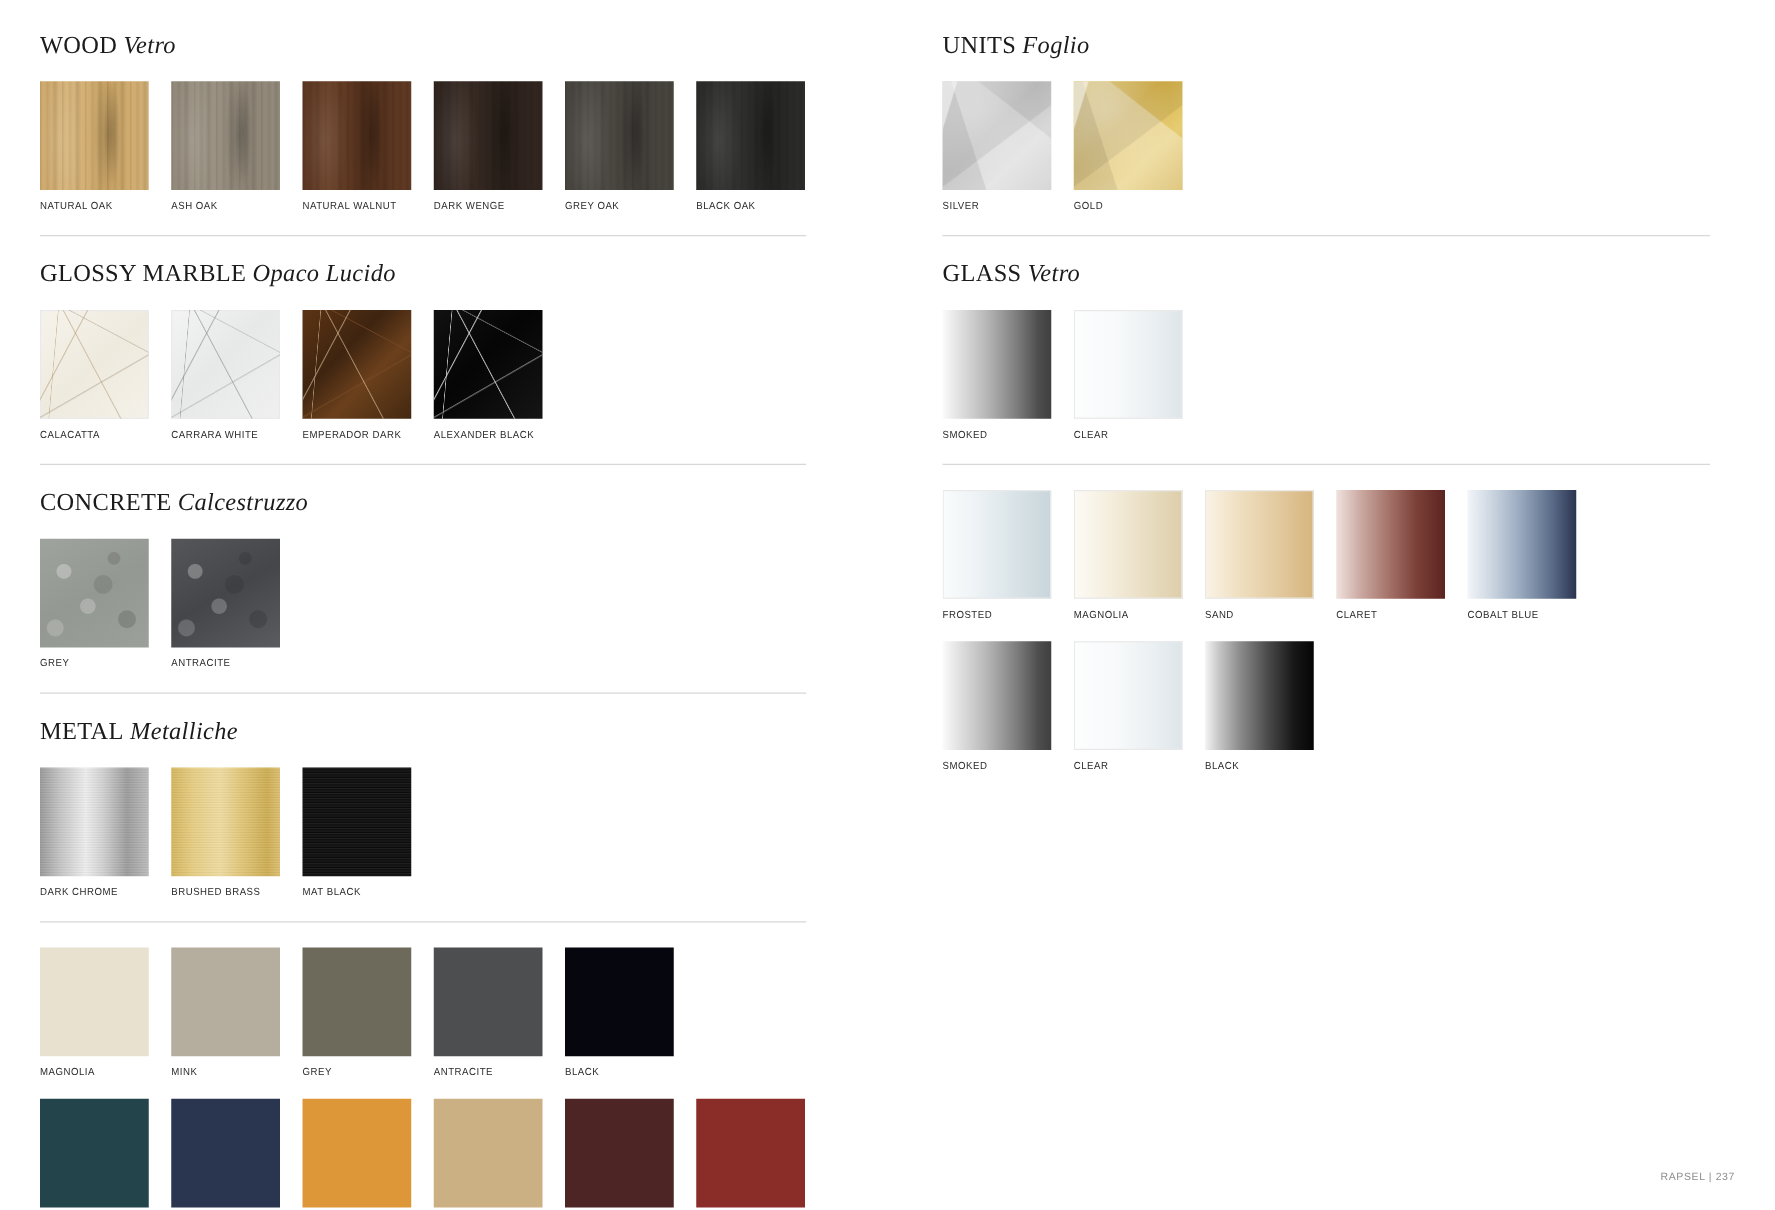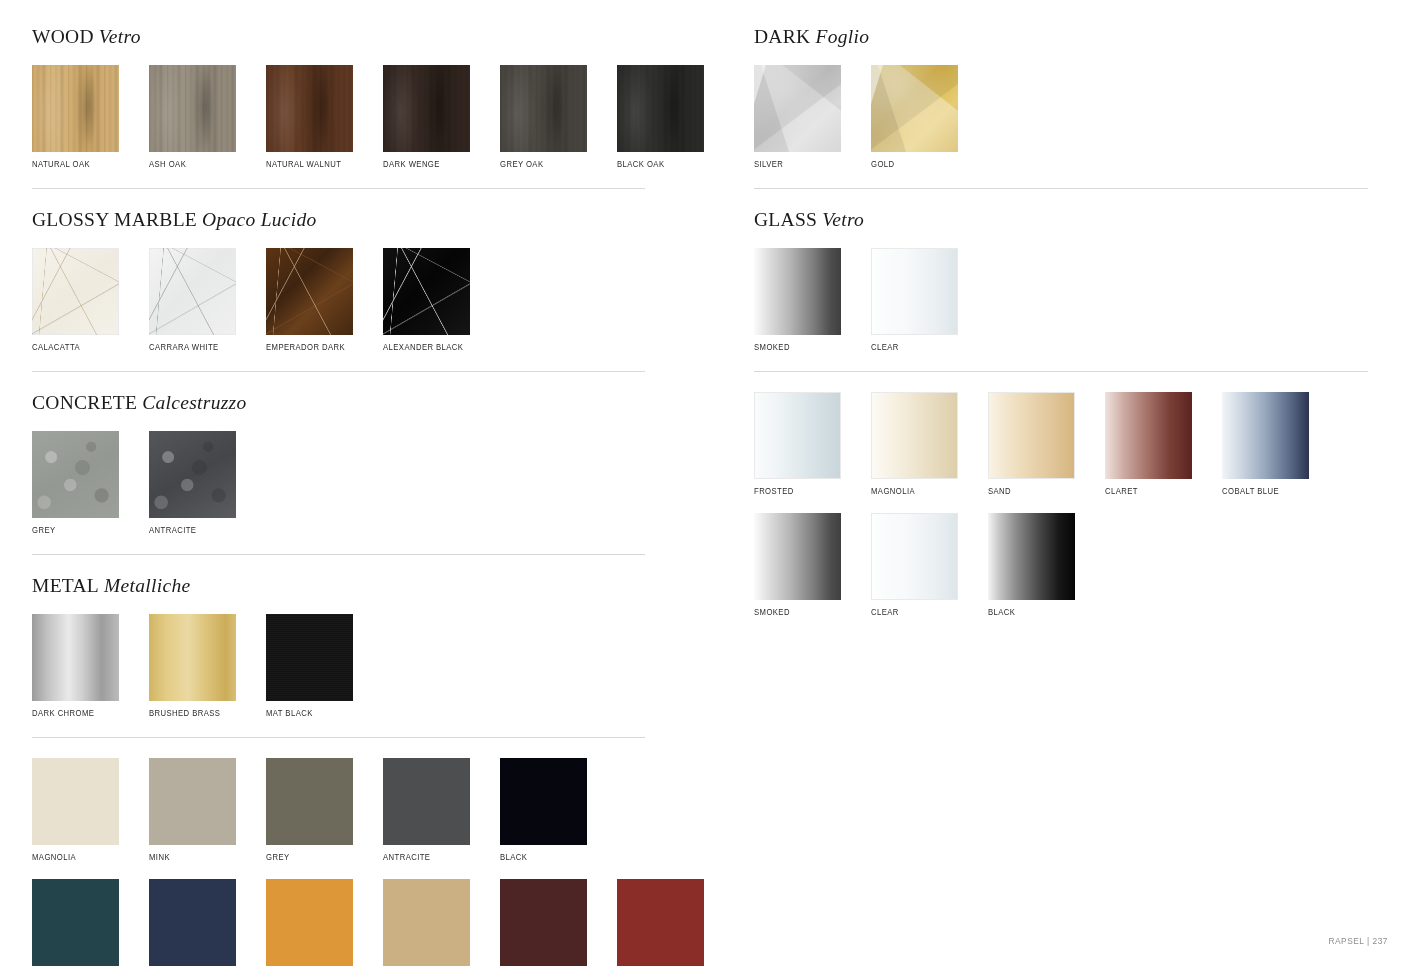--- a/index.html
+++ b/index.html
@@ -38,21 +38,21 @@
     white-space: nowrap;
     margin-bottom: 17px;
   }
   .section-head .en { font-weight: 400; }
   .section-head .it { font-style: italic; margin-left: 5px; }
 
   .swatch-rows { display: block; }
 
   .swatch-row {
     display: flex;
-    gap: 30px;
+    gap: 18px;
     margin-bottom: 0;
   }
   .swatch-row + .swatch-row { margin-top: 17px; }
 
   .swatch-cell {
     width: 87px;
     flex: 0 0 87px;
   }
 
   .chip {
@@ -379,21 +379,21 @@
               </div>
               <div class="swatch-cell">
                 <div class="chip solid" style="background: rgb(138, 44, 40);"></div>
               </div>
             </div>
           </div>
         </div>
       </div>
     <div class="col-right" id="right-column">
         <div class="section">
-          <div class="section-head"><span class="en">DARK</span><span class="it">Foglio</span></div>
+          <div class="section-head"><span class="en">UNITS</span><span class="it">Foglio</span></div>
           <div class="swatch-rows">
             <div class="swatch-row">
               <div class="swatch-cell">
                 <div class="chip foil f-silver"></div>
                 <div class="chip-label">SILVER</div>
               </div>
               <div class="swatch-cell">
                 <div class="chip foil f-gold"></div>
                 <div class="chip-label">GOLD</div>
               </div>

